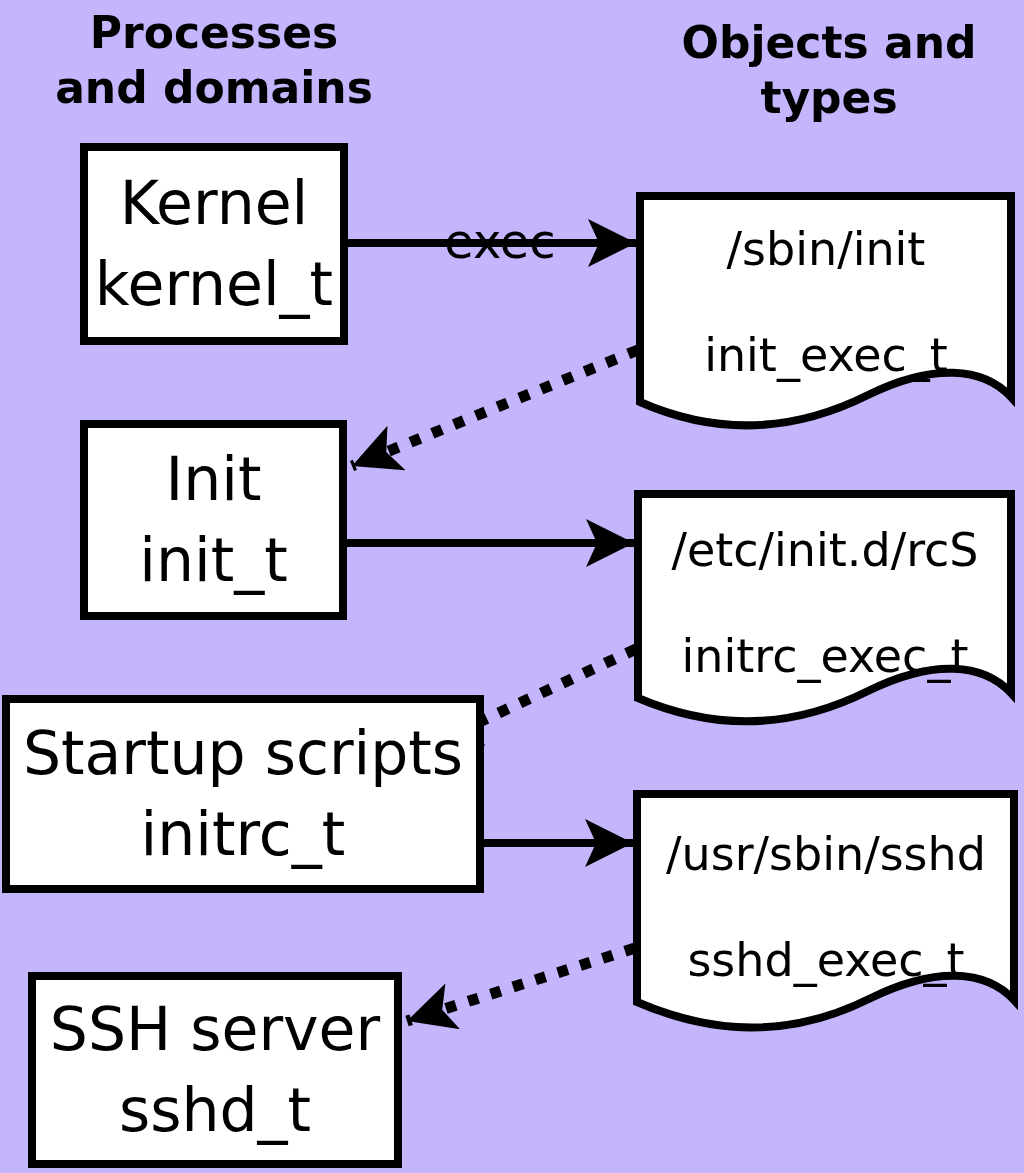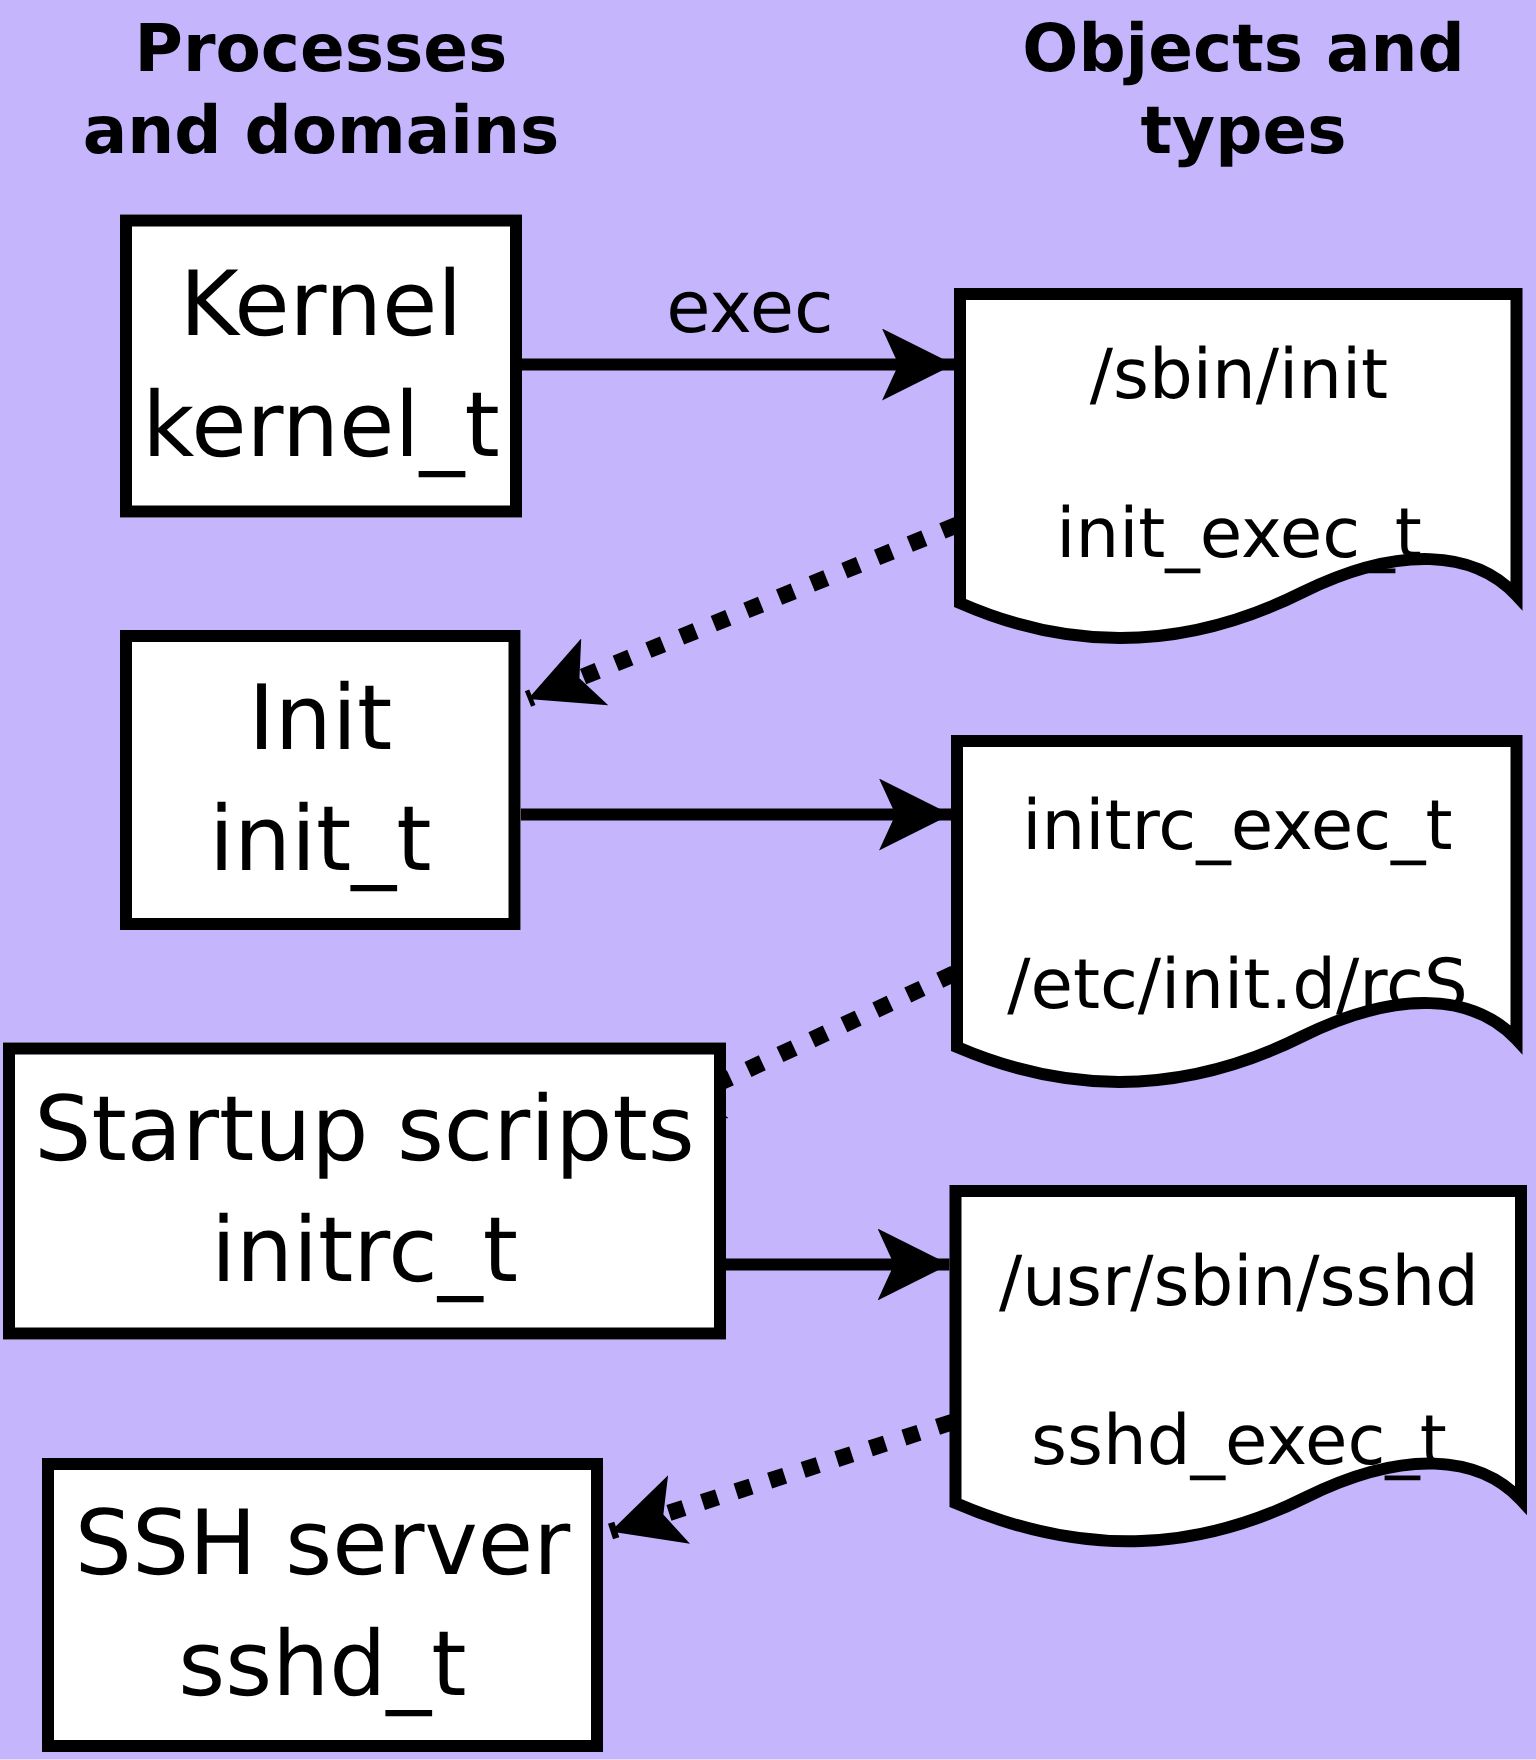--- a/index.html
+++ b/index.html
@@ -43,20 +43,21 @@
     line-height:1.35;
     text-align:center;
     white-space:nowrap;
     gap:44px;
   }
   .edge-label{
     position:absolute;
     font-size:48px;
     text-align:center;
     white-space:nowrap;
+    margin-top:36px;
   }
   .doc-shape{fill:#fff;stroke:#000;stroke-width:8;}
   .solid-edge{stroke:#000;stroke-width:8;fill:none;}
   .dotted-edge{stroke:#000;stroke-width:11;fill:none;stroke-dasharray:10.5 13;}
 </style>
 </head>
 <body>
 
 <div id="canvas">
 
@@ -77,21 +78,21 @@
 
     <line class="dotted-edge" x1="638" y1="350" x2="352" y2="466" marker-end="url(#barb)"></line>
     <line class="dotted-edge" x1="636" y1="649" x2="432" y2="744" marker-end="url(#barb)"></line>
     <line class="dotted-edge" x1="635" y1="948" x2="407" y2="1021" marker-end="url(#barb)"></line>
   </svg>
 
   <div class="col-header" style="left:14px;top:6px;width:400px;">
     <div>Processes</div>
     <div>and domains</div>
   </div>
-  <div class="col-header" style="left:640px;top:6px;width:378px;">
+  <div class="col-header" style="left:640px;top:16px;width:378px;">
     <div>Objects and</div>
     <div>types</div>
   </div>
 
   <div class="process-box" style="left:80px;top:143px;width:268px;height:202px;">
     <span>Kernel</span>
     <span>kernel_t</span>
   </div>
   <div class="process-box" style="left:80px;top:420px;width:267px;height:200px;">
     <span>Init</span>
@@ -104,22 +105,22 @@
   <div class="process-box" style="left:28px;top:972px;width:374px;height:196px;">
     <span>SSH server</span>
     <span>sshd_t</span>
   </div>
 
   <div class="doc-label" style="left:640px;top:218px;width:372px;">
     <span>/sbin/init</span>
     <span>init_exec_t</span>
   </div>
   <div class="doc-label" style="left:638px;top:519px;width:374px;">
+    <span>/etc/init.d/rcS</span>
     <span>initrc_exec_t</span>
-    <span>/etc/init.d/rcS</span>
   </div>
   <div class="doc-label" style="left:637px;top:823px;width:378px;">
     <span>/usr/sbin/sshd</span>
     <span>sshd_exec_t</span>
   </div>
 
   <div class="edge-label" style="left:420px;top:177px;width:160px;">exec</div>
 
 </div>
 

